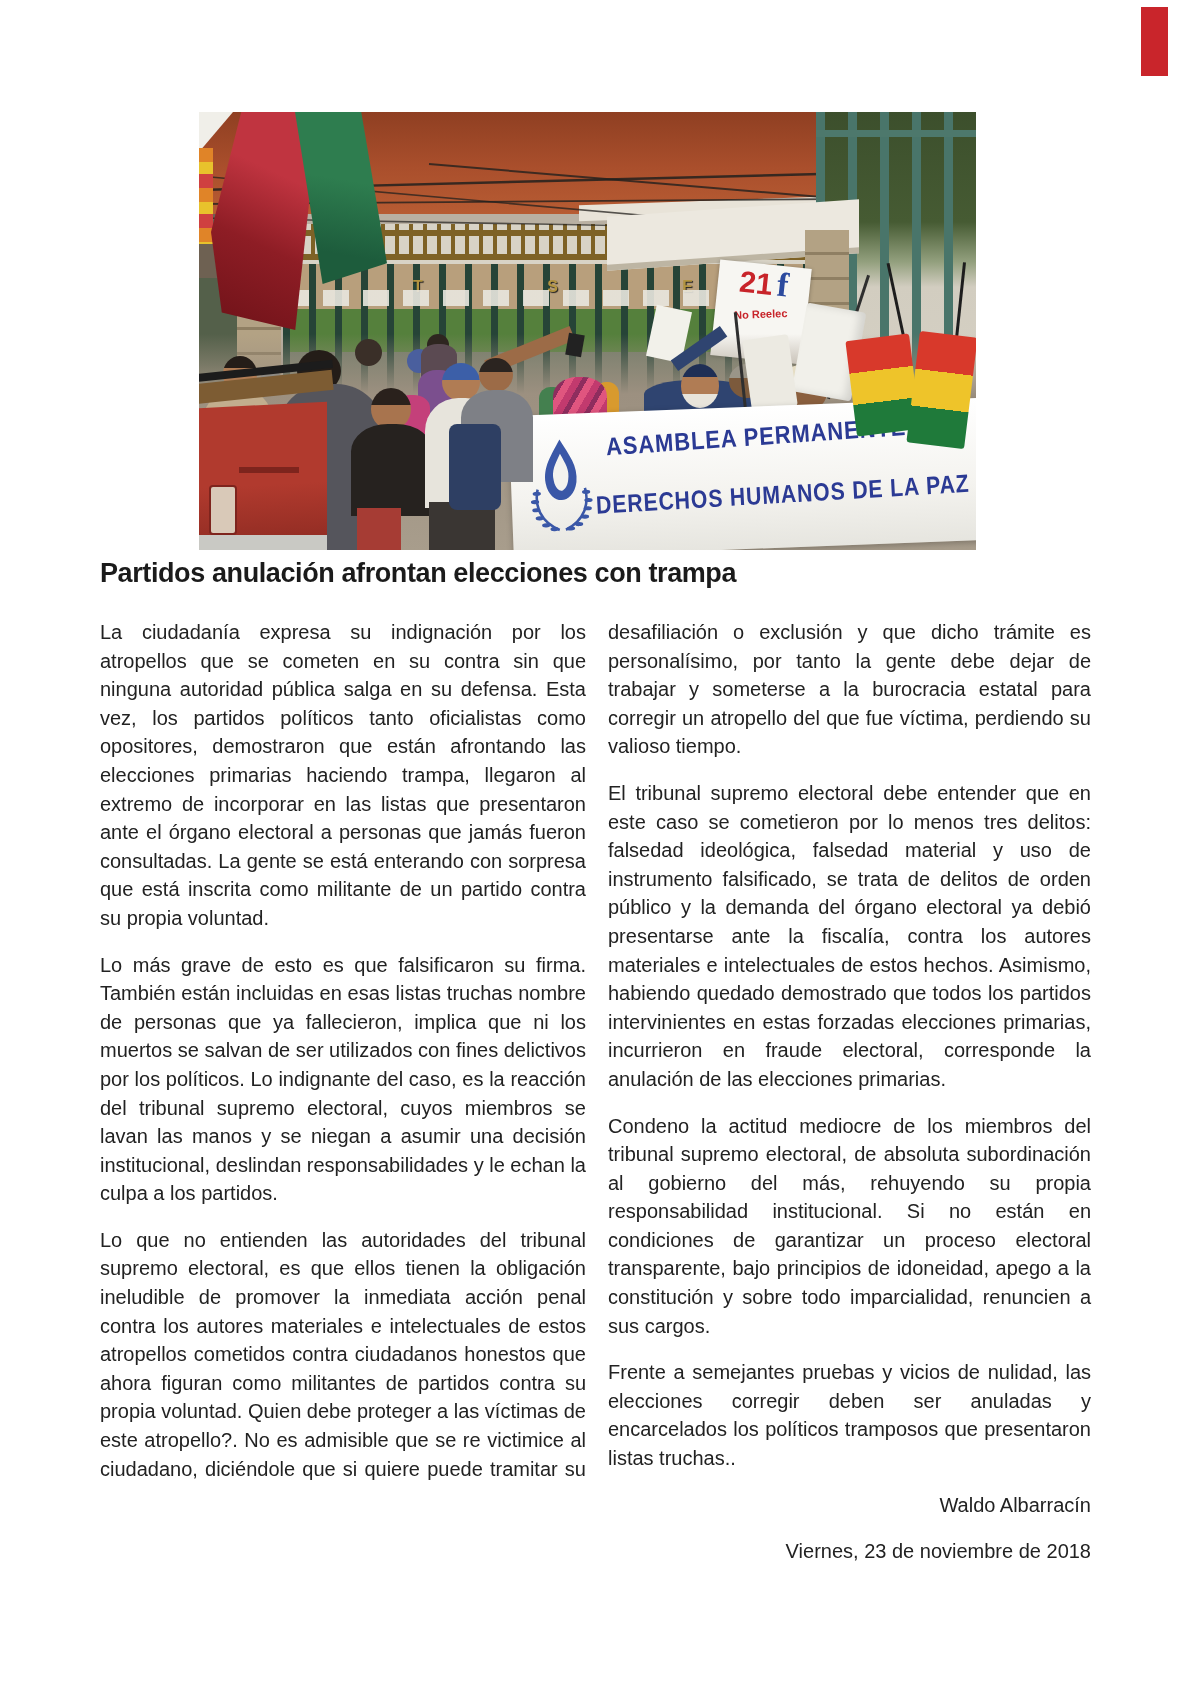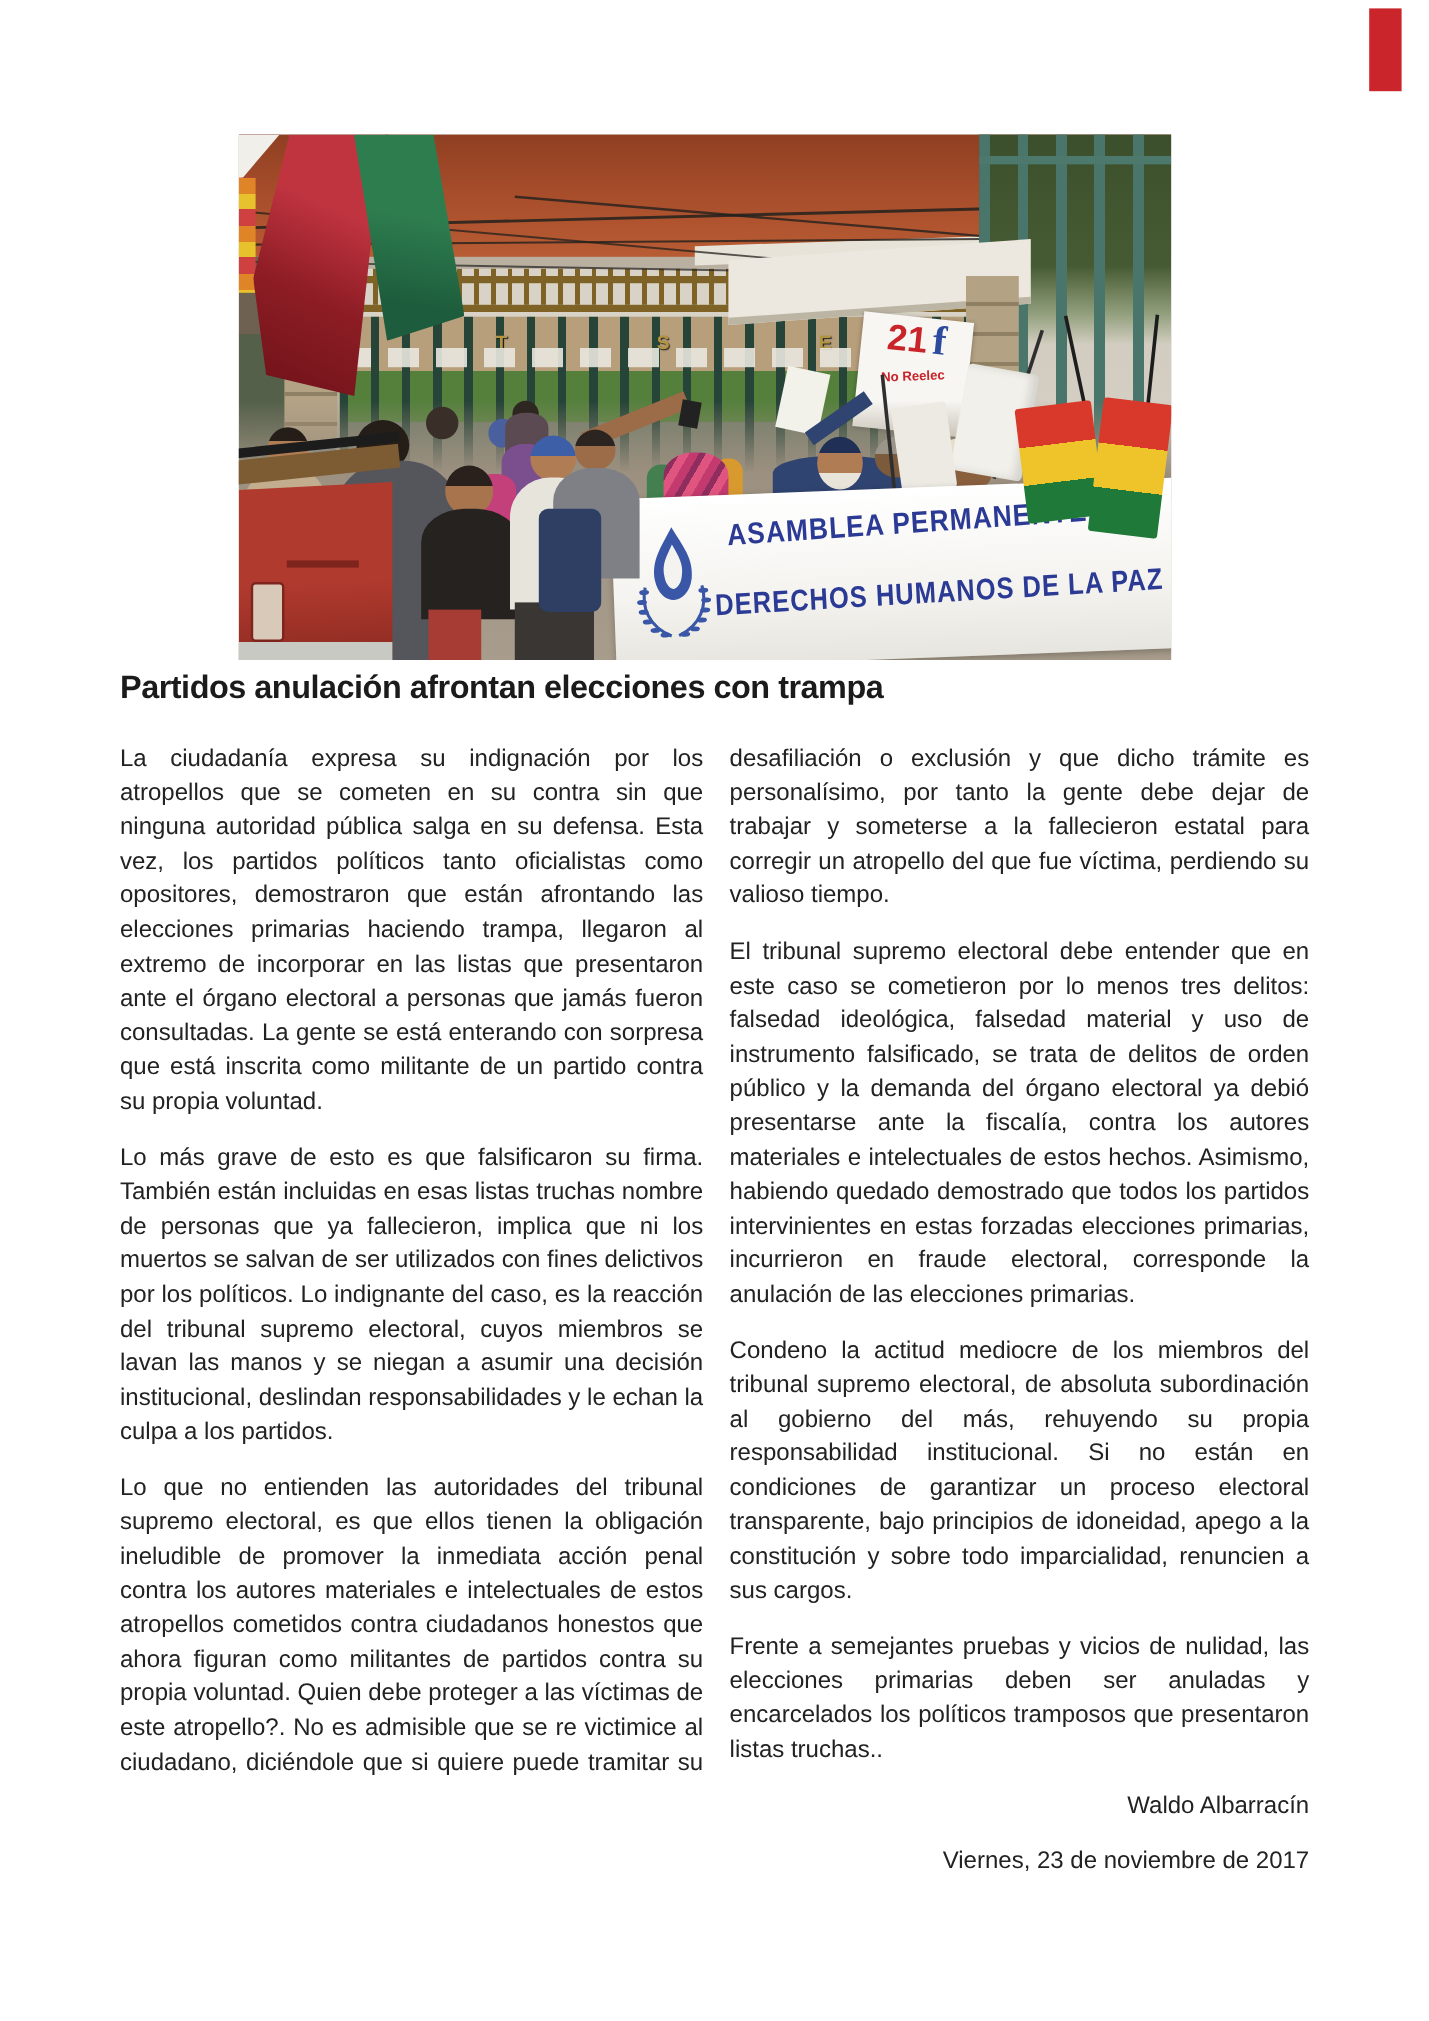--- a/index.html
+++ b/index.html
@@ -227,21 +227,21 @@
 
   <h1 class="title">Partidos anulación afrontan elecciones con trampa</h1>
 
   <div class="col col-left">
     <p>La ciudadanía expresa su indignación por los atropellos que se cometen en su contra sin que ninguna autoridad pública salga en su defensa. Esta vez, los partidos políticos tanto oficialistas como opositores, demostraron que están afrontando las elecciones primarias haciendo trampa, llegaron al extremo de incorporar en las listas que presentaron ante el órgano electoral a personas que jamás fueron consultadas. La gente se está enterando con sorpresa que está inscrita como militante de un partido contra su propia voluntad.</p>
     <p>Lo más grave de esto es que falsificaron su firma. También están incluidas en esas listas truchas nombre de personas que ya fallecieron, implica que ni los muertos se salvan de ser utilizados con fines delictivos por los políticos. Lo indignante del caso, es la reacción del tribunal supremo electoral, cuyos miembros se lavan las manos y se niegan a asumir una decisión institucional, deslindan responsabilidades y le echan la culpa a los partidos.</p>
     <p class="cont">Lo que no entienden las autoridades del tribunal supremo electoral, es que ellos tienen la obligación ineludible de promover la inmediata acción penal contra los autores materiales e intelectuales de estos atropellos cometidos contra ciudadanos honestos que ahora figuran como militantes de partidos contra su propia voluntad. Quien debe proteger a las víctimas de este atropello?. No es admisible que se re victimice al ciudadano, diciéndole que si quiere puede tramitar su</p>
   </div>
 
   <div class="col col-right">
-    <p>desafiliación o exclusión y que dicho trámite es personalísimo, por tanto la gente debe dejar de trabajar y someterse a la fallecieron estatal para corregir un atropello del que fue víctima, perdiendo su valioso tiempo.</p>
+    <p>desafiliación o exclusión y que dicho trámite es personalísimo, por tanto la gente debe dejar de trabajar y someterse a la burocracia estatal para corregir un atropello del que fue víctima, perdiendo su valioso tiempo.</p>
     <p>El tribunal supremo electoral debe entender que en este caso se cometieron por lo menos tres delitos: falsedad ideológica, falsedad material y uso de instrumento falsificado, se trata de delitos de orden público y la demanda del órgano electoral ya debió presentarse ante la fiscalía, contra los autores materiales e intelectuales de estos hechos. Asimismo, habiendo quedado demostrado que todos los partidos intervinientes en estas forzadas elecciones primarias, incurrieron en fraude electoral, corresponde la anulación de las elecciones primarias.</p>
     <p>Condeno la actitud mediocre de los miembros del tribunal supremo electoral, de absoluta subordinación al gobierno del más, rehuyendo su propia responsabilidad institucional. Si no están en condiciones de garantizar un proceso electoral transparente, bajo principios de idoneidad, apego a la constitución y sobre todo imparcialidad, renuncien a sus cargos.</p>
-    <p>Frente a semejantes pruebas y vicios de nulidad, las elecciones primarias deben ser anuladas y encarcelados los políticos tramposos que presentaron listas truchas..</p>
+    <p>Frente a semejantes pruebas y vicios de nulidad, las elecciones corregir deben ser anuladas y encarcelados los políticos tramposos que presentaron listas truchas..</p>
     <p class="sig">Waldo Albarracín</p>
-    <p class="sig">Viernes, 23 de noviembre de 2017</p>
+    <p class="sig">Viernes, 23 de noviembre de 2018</p>
   </div>
 
 </div>
 
 </body></html>

